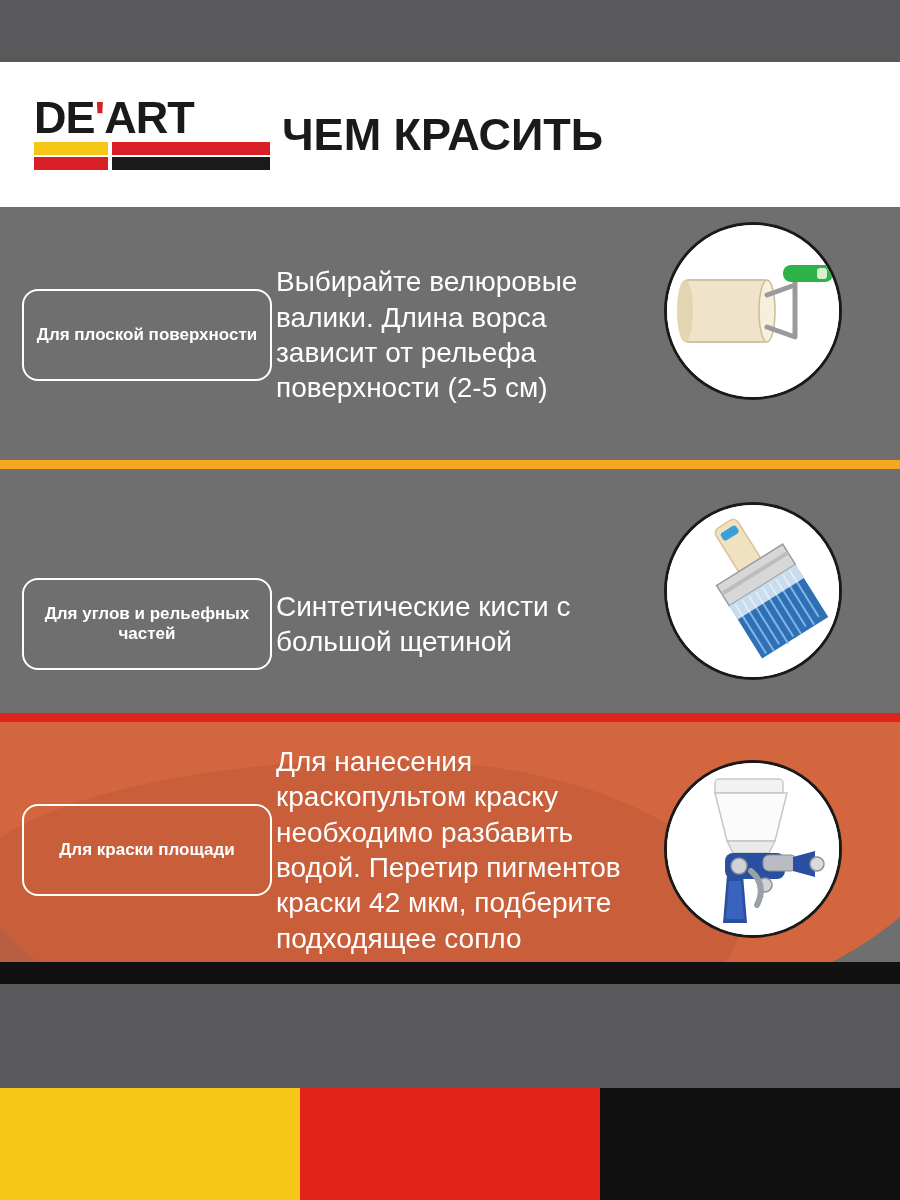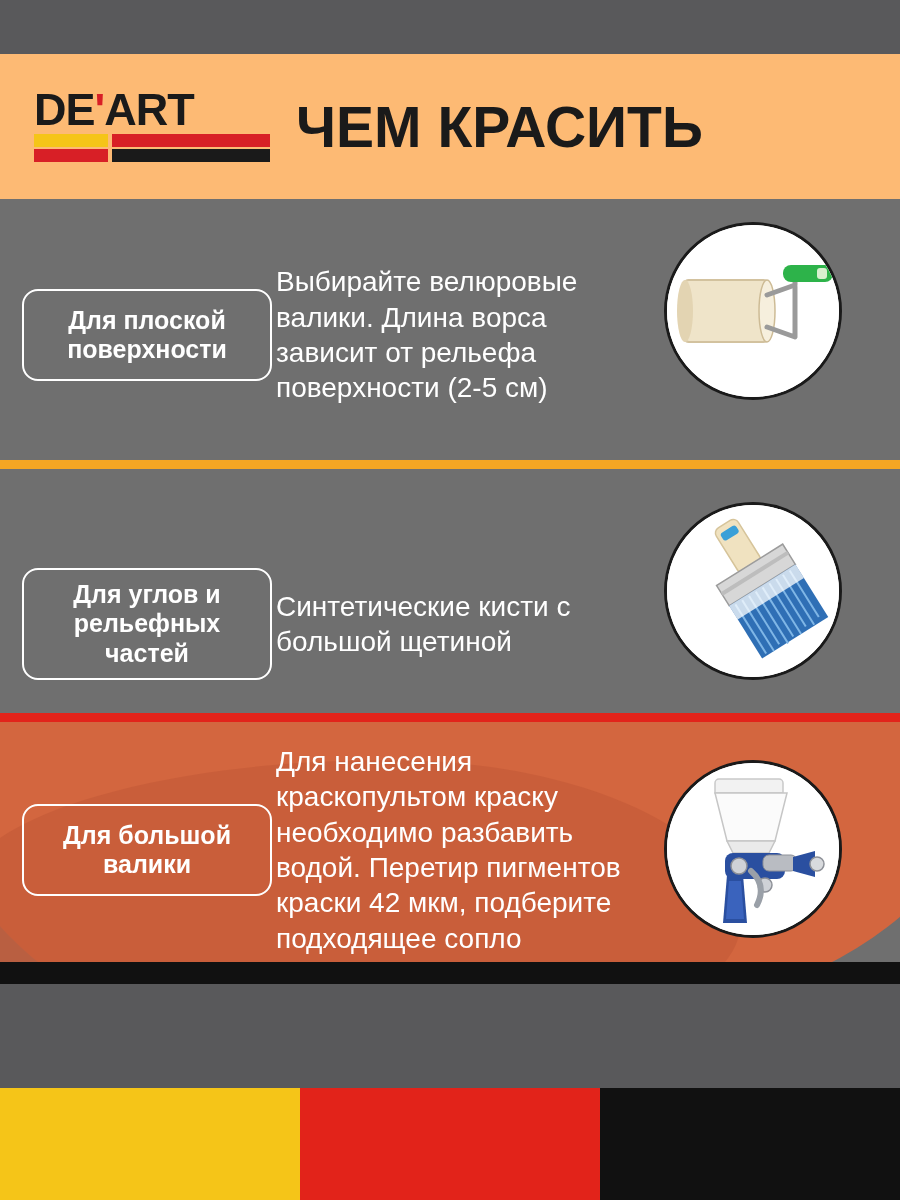--- a/index.html
+++ b/index.html
@@ -18,23 +18,23 @@
 
   
   .top-strip {
     position: absolute; top: 0; left: 0;
     width: 900px; height: 62px;
     background: #59595b;
   }
 
   
   .header {
-    position: absolute; top: 54px; left: 0;
+    position: absolute; top: 62px; left: 0;
     width: 900px; height: 145px;
-    background: #fdba74;
+    background: #ffffff;
     display: flex; align-items: center;
   }
   .logo {
     position: relative;
     width: 240px; height: 90px;
     margin-left: 34px;
     flex: 0 0 auto;
   }
   .logo-text {
     position: absolute; top: 2px; left: 0;
@@ -47,24 +47,24 @@
   .logo-bars { position: absolute; bottom: 8px; left: 0; width: 236px; height: 30px; }
   .logo-bars .b {
     position: absolute; height: 13px;
   }
   .lb1 { left: 0;   top: 0;  width: 74px; background: #f5c518; }
   .lb2 { left: 0;   top: 15px; width: 74px; background: #d81f26; }
   .lb3 { left: 78px; top: 0;  width: 158px; background: #d81f26; }
   .lb4 { left: 78px; top: 15px; width: 158px; background: #1a1a1a; }
 
   .header-title {
-    font-size: 57px; font-weight: bold;
+    font-size: 45px; font-weight: bold;
     color: #1a1a1a;
     letter-spacing: 0px;
-    margin-left: 22px;
+    margin-left: 8px;
     white-space: nowrap;
   }
 
   
   .splash {
     position: absolute;
     left: -60px; top: 500px;
     width: 1020px; height: 560px;
     background: #d3663f;
     border-radius: 55% 45% 60% 40% / 50% 55% 45% 50%;
@@ -112,21 +112,21 @@
   }
   .pill {
     margin-left: 22px;
     width: 250px;
     min-height: 92px;
     border: 2px solid #ffffff;
     border-radius: 16px;
     display: flex; align-items: center; justify-content: center;
     text-align: center;
     color: #ffffff;
-    font-size: 25px;
+    font-size: 17px;
     font-weight: bold;
     line-height: 1.18;
     padding: 10px 8px;
     flex: 0 0 auto;
   }
   .row-text {
     margin-left: 4px;
     width: 355px;
     color: #ffffff;
     font-size: 28px;
@@ -241,21 +241,21 @@
           <line x1="112" y1="88" x2="112" y2="144"></line>
           <line x1="120" y1="88" x2="120" y2="147"></line>
           <line x1="128" y1="88" x2="128" y2="143"></line>
         </g>
         <rect x="58" y="86" width="78" height="16" fill="#ffffff" opacity="0.75"></rect>
       </g>
     </svg>
   </div>
 
   <div class="row" style="top:760px;height:180px;">
-    <div class="pill">Для большой валики</div>
+    <div class="pill">Для краски площади</div>
     <div class="row-text">Для нанесения краскопультом краску необходимо разбавить водой. Перетир пигментов краски 42 мкм, подберите подходящее сопло</div>
   </div>
   <div class="circle" style="left:664px;top:760px;">
     <svg width="172" height="172" viewBox="0 0 172 172">
       <rect x="0" y="0" width="172" height="172" fill="#ffffff"></rect>
 
       <path d="M52 16 h60 a4 4 0 0 1 4 4 v10 h-68 v-10 a4 4 0 0 1 4 -4 z" fill="#f2f2f2" stroke="#c9c9c9" stroke-width="1.5"></path>
       <path d="M48 30 h72 l-12 48 h-48 z" fill="#fbfbfb" stroke="#c6c6c6" stroke-width="1.5"></path>
       <path d="M60 78 h48 l-6 12 h-36 z" fill="#eaeaea" stroke="#c6c6c6" stroke-width="1.5"></path>
 

